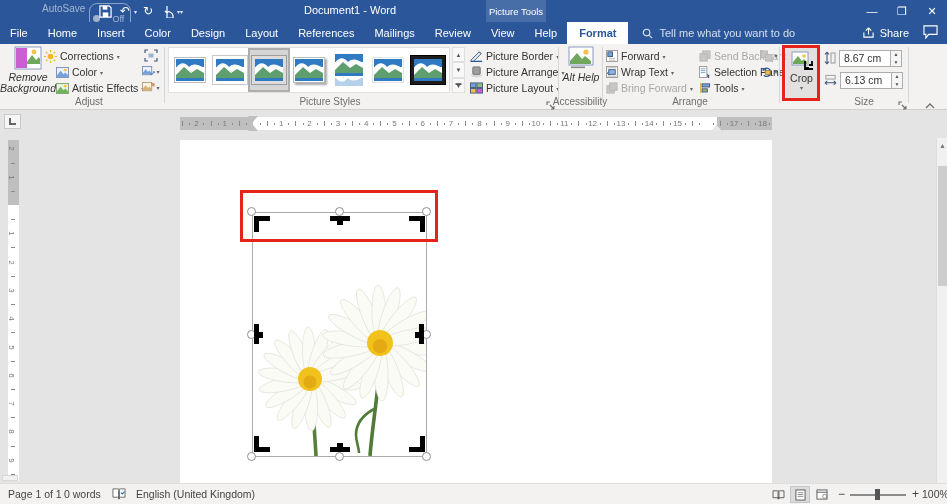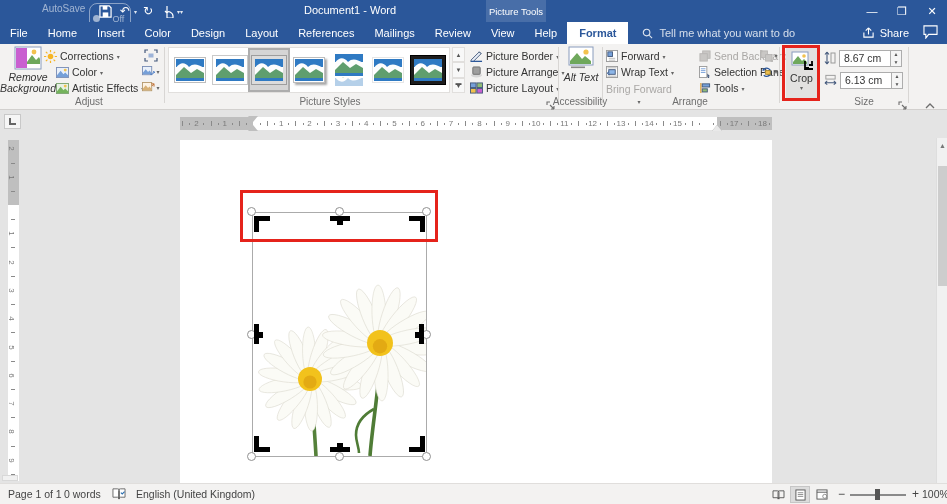--- a/index.html
+++ b/index.html
@@ -381,21 +381,21 @@
     <div class="sep" style="left:558px;"></div>
 
     <div class="bigbtn" style="left:562px;width:38px;">
       <svg width="26" height="24" viewBox="0 0 26 24">
         <rect x="1" y="1" width="24" height="18" fill="#fff" stroke="#8a9cbd"></rect>
         <path d="M2 15l7-8 5 6 3-3 6 5v3H2z" fill="#6fa85c"></path>
           <circle cx="18" cy="6" r="2.6" fill="#f2c24e"></circle>
         <rect x="3" y="20.5" width="14" height="1.6" fill="#8a8a8a"></rect>
           <rect x="3" y="20.5" width="20" height="0" fill="#8a8a8a"></rect>
       </svg>
-      <span class="blabel">Alt Text</span>
+      <span class="blabel">Alt Help</span>
     </div>
     <div class="grouplabel" style="left:548px;width:64px;">Accessibility</div>
     <div class="sep" style="left:602px;"></div>
 
     <div class="smallrow" style="left:606px;top:4px;">
       <svg width="12" height="12" viewBox="0 0 13 13">
           <rect x="0.5" y="0.5" width="12" height="12" fill="#fff" stroke="#9a9a9a"></rect>
           <rect x="2" y="2" width="5" height="5" fill="#76a0d8" stroke="#44597c"></rect>
           <path d="M3 9h7M3 11h7" stroke="#b9b9b9"></path>
         </svg>
@@ -405,21 +405,21 @@
     <div class="smallrow" style="left:606px;top:20px;">
       <svg width="12" height="12" viewBox="0 0 13 13">
           <rect x="0.5" y="0.5" width="12" height="12" fill="#fff" stroke="#9a9a9a"></rect>
           <rect x="3" y="4" width="7" height="5" fill="#8db6e8" stroke="#44597c"></rect>
           <path d="M1.5 2h10M1.5 11h10" stroke="#b0b0b0"></path>
           <path d="M3 6.5c-2 0-2 3 1 3" stroke="#2b579a" fill="none"></path>
         </svg>
       <span>Wrap Text</span>
         <span class="caret">▾</span>
     </div>
-    <div class="smallrow disabled" style="left:606px;top:36px;flex-direction:column;">
+    <div class="smallrow disabled" style="left:606px;top:36px;">
       <svg width="12" height="12" viewBox="0 0 13 13">
           <rect x="1" y="4" width="8" height="8" fill="#d9d9d9" stroke="#b5b5b5"></rect>
           <rect x="4" y="1" width="8" height="8" fill="#c3c3c3" stroke="#a8a8a8"></rect>
         </svg>
       <span>Bring Forward</span>
         <span class="caret">▾</span>
     </div>
     <div class="smallrow disabled" style="left:699px;top:4px;">
       <svg width="12" height="12" viewBox="0 0 13 13">
           <rect x="4" y="1" width="8" height="8" fill="#d9d9d9" stroke="#b5b5b5"></rect>

